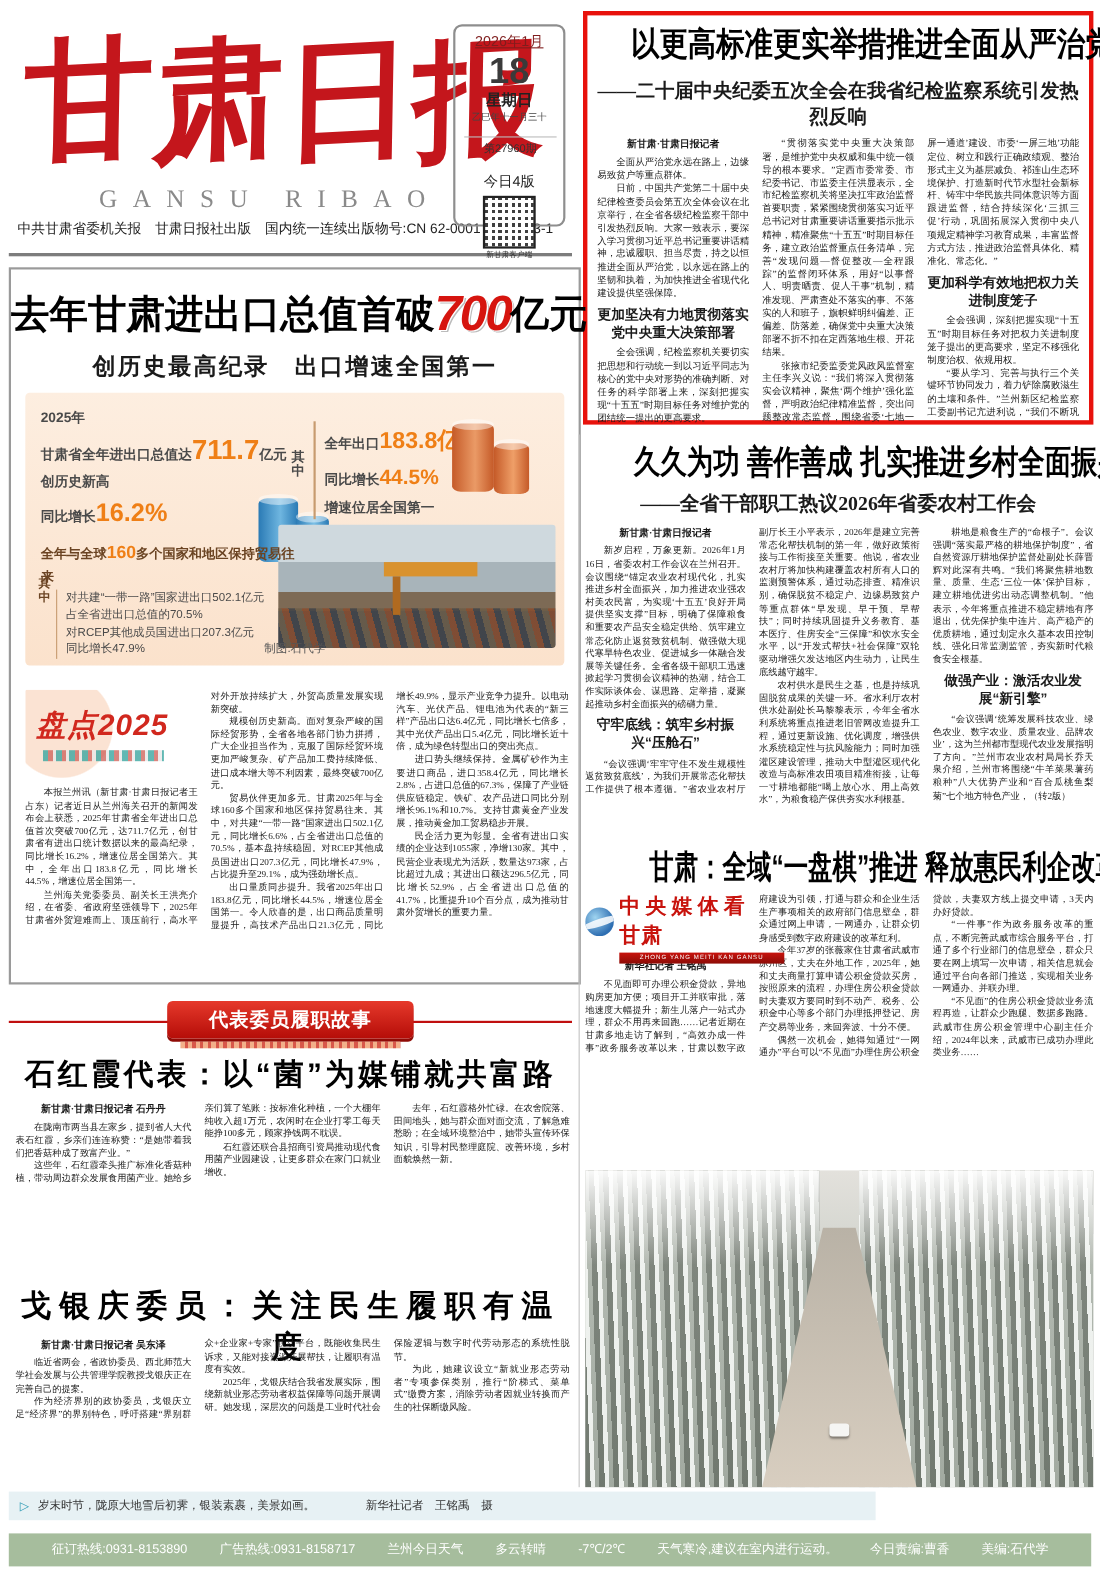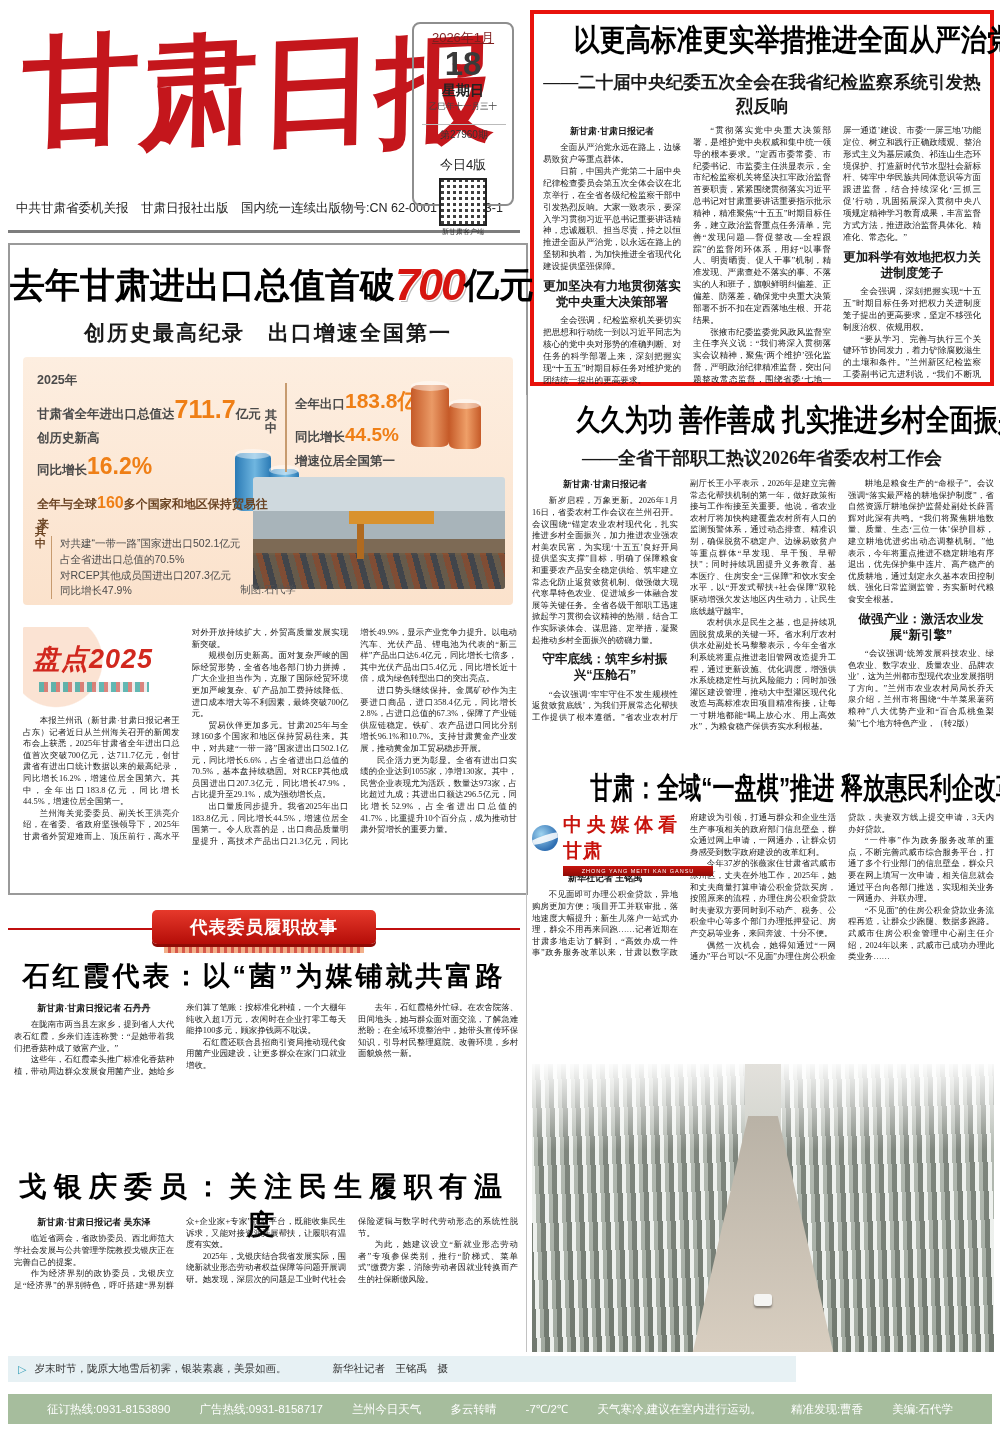--- a/index.html
+++ b/index.html
@@ -129,20 +129,21 @@
 <body>
 
 <div class="page">
 
   <div class="abs calli">
     <span>甘</span>
     <span>肃</span>
     <span>日</span>
     <span>报</span>
   </div>
+  <div class="abs pinyin">GANSU RIBAO</div>
   <div class="abs publine">中共甘肃省委机关报　甘肃日报社出版　国内统一连续出版物号:CN 62-0001　代号:53-1</div>
   <div class="abs mastrule"></div>
 
   <div class="abs datebox">
     <div class="d1">2026年1月</div>
     <div class="d2">18</div>
     <div class="d3">星期日</div>
     <div class="d4">乙巳年十一月三十</div>
     <div class="d5">第27960期</div>
     <div class="d6">今日4版</div>
@@ -291,17 +292,17 @@
     <span class="capcred">新华社记者　王铭禹　摄</span>
   </div>
 
   <div class="abs footbar">
     <span>征订热线:0931-8153890</span>
     <span>广告热线:0931-8158717</span>
     <span>兰州今日天气</span>
     <span>多云转晴</span>
     <span>-7℃/2℃</span>
     <span>天气寒冷,建议在室内进行运动。</span>
-    <span>精准发现:曹香</span>
+    <span>今日责编:曹香</span>
     <span>美编:石代学</span>
   </div>
 
 </div>
 
 </body></html>

